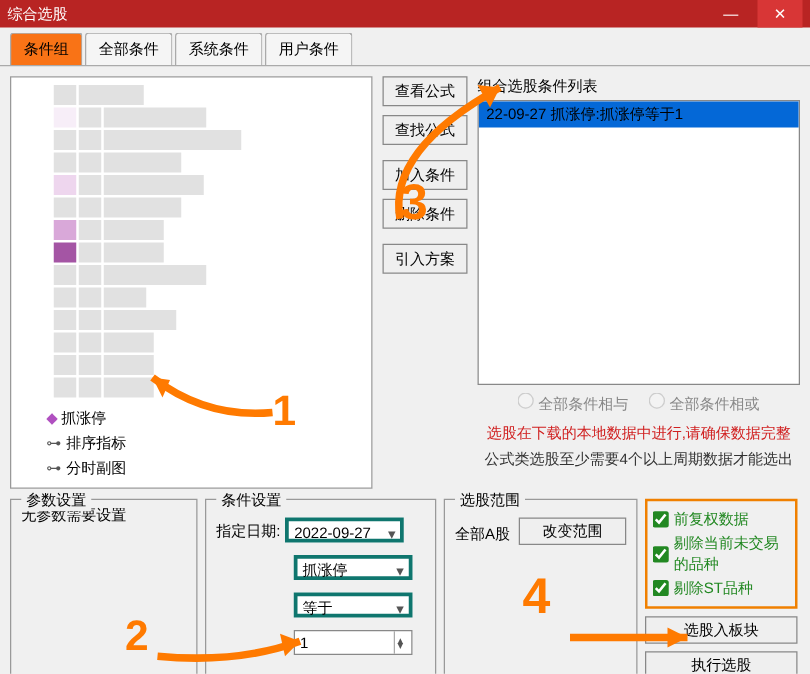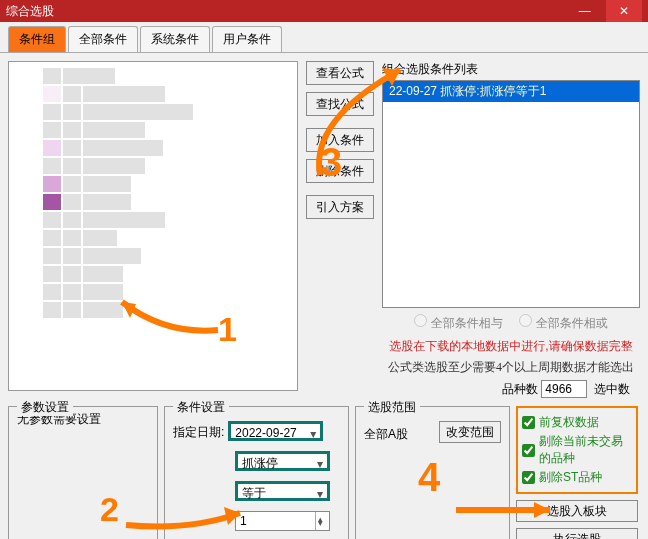--- a/index.html
+++ b/index.html
@@ -20,41 +20,41 @@
   .tree-items { position: absolute; left: 26px; bottom: 6px; }
   .tree-item { line-height: 18px; padding: 1px 2px; }
   .tree-bullet { color: #b050c0; display:inline-block; width:12px; }
   .tree-key { color: #555; display:inline-block; width:16px; }
   .mid-col { width: 68px; }
   .vbtn { width: 68px; height: 24px; border: 1px solid #888; background: #efefef; margin-bottom: 7px; cursor: pointer; text-align: center; line-height: 22px; }
   .vbtn-gap { margin-top: 12px; }
   .right-col { flex: 1; }
   .right-label { margin-bottom: 2px; }
   .listbox { border: 1px solid #888; background: #fff; height: 228px; overflow: hidden; }
-  .list-item { background: #0468d7; color: #fef9c3; padding: 2px 6px; }
+  .list-item { background: #0468d7; color: #000000; padding: 2px 6px; }
   .radio-row { text-align: center; color: #888; padding: 6px 0 2px 0; font-size: 12px; }
   .red-msg { color: #d02020; text-align: center; font-size: 12px; margin-top: 4px; }
-  .gray-msg { color: #333; text-align: center; font-size: 12px; margin-top: 4px; font-family: Liberation Serif, serif; }
+  .gray-msg { color: #333; text-align: center; font-size: 12px; margin-top: 4px; }
   .count-row { text-align: right; padding: 4px 10px 0 0; font-size: 12px; }
   .count-row input { width: 46px; border: 1px solid #888; background:#fff; text-align: left; padding: 1px 3px; height:18px; }
   .bottom { display: flex; gap: 6px; padding: 0 8px 8px 8px; }
   .panel { border: 1px solid #999; padding: 4px 8px 8px 8px; position: relative; }
   .panel-title { position: absolute; top: -8px; left: 8px; background: #f0f0f0; padding: 0 4px; }
   .param-panel { width: 150px; height: 150px; }
   .cond-panel { width: 185px; height: 150px; }
   .scope-panel { width: 155px; height: 150px; }
   .chk-panel { width: 122px; }
   .line { display: flex; align-items: flex-end; gap: 4px; margin: 10px 0 6px 0; }
   .sel { width: 95px; height: 20px; border: 3px solid #0f766e; background: #fff; padding: 0 18px 0 4px; line-height: 18px; cursor: pointer; position: relative; }
   .sel::after { content: "▾"; position: absolute; right: 4px; top: 1px; color: #555; }
   .numbox { width: 95px; height: 20px; border: 1px solid #888; background: #fff; padding: 0 4px; line-height: 18px; position: relative; }
   .numbox .spin { position: absolute; right: 0; top: 0; width: 14px; height: 18px; border-left: 1px solid #aaa; }
   .numbox .spin::before { content: "▴"; position: absolute; top: -2px; left: 2px; font-size: 9px; color: #555; }
   .numbox .spin::after { content: "▾"; position: absolute; bottom: -2px; left: 2px; font-size: 9px; color: #555; }
-  .btn { height: 22px; border: 1px solid #888; background: #efefef; padding: 0 6px; cursor: pointer; line-height: 20px; text-align: center; }
+  .btn { height: 22px; border: 1px solid #888; background: #efefef; padding: 0 18px; cursor: pointer; line-height: 20px; text-align: center; }
   .chkgrp { border: 2px solid #f08000; padding: 4px 4px; }
   .chk { display: flex; align-items: center; gap: 4px; margin: 2px 0; color: #228822; }
   .chk input { accent-color: #228822; }
   .stackbtn { display:block; width: 100%; margin-top: 6px; }
   
   .anno { position: absolute; color: #ff7a00; font-weight: bold; pointer-events: none; }
   .arrow-svg { position: absolute; pointer-events: none; }
 </style>
 </head>
 <body>
@@ -142,20 +142,25 @@
             <div class="pix" style="width:18px"></div>
             <div class="pix" style="width:18px"></div>
             <div class="pix" style="width:40px"></div>
           </div>
         <div class="prow">
             <div class="pix" style="width:18px"></div>
             <div class="pix" style="width:18px"></div>
             <div class="pix" style="width:40px"></div>
           </div>
       </div>
+      <div class="tree-items">
+        <div class="tree-item"><span class="tree-bullet">◆</span><span>抓涨停</span></div>
+        <div class="tree-item"><span class="tree-key">⊶</span><span>排序指标</span></div>
+        <div class="tree-item"><span class="tree-key">⊶</span><span>分时副图</span></div>
+      </div>
     </div>
   </div>
 
   <div class="mid-col">
     <div class="vbtn">查看公式</div>
     <div class="vbtn">查找公式</div>
     <div class="vbtn vbtn-gap">加入条件</div>
     <div class="vbtn">删除条件</div>
     <div class="vbtn vbtn-gap">引入方案</div>
   </div>
@@ -165,25 +170,20 @@
     <div class="listbox">
       <div class="list-item">22-09-27 抓涨停:抓涨停等于1</div>
     </div>
     <div class="radio-row">
       <label><input type="radio" disabled="" style=""> <span>全部条件相与</span></label>
       &nbsp;&nbsp;&nbsp;
       <label><input type="radio" disabled="" style=""> <span>全部条件相或</span></label>
     </div>
     <div class="red-msg">选股在下载的本地数据中进行,请确保数据完整</div>
     <div class="gray-msg">公式类选股至少需要4个以上周期数据才能选出</div>
-    <div class="count-row">
-      <span>品种数</span>
-      <input readonly="" value="4966" style="">
-      &nbsp;<span>选中数</span>
-    </div>
   </div>
 </div>
 
 <div class="bottom">
 
   <div class="panel param-panel">
     <div class="panel-title">参数设置</div>
     <div style="margin-top:0">无参数需要设置</div>
   </div>
 

